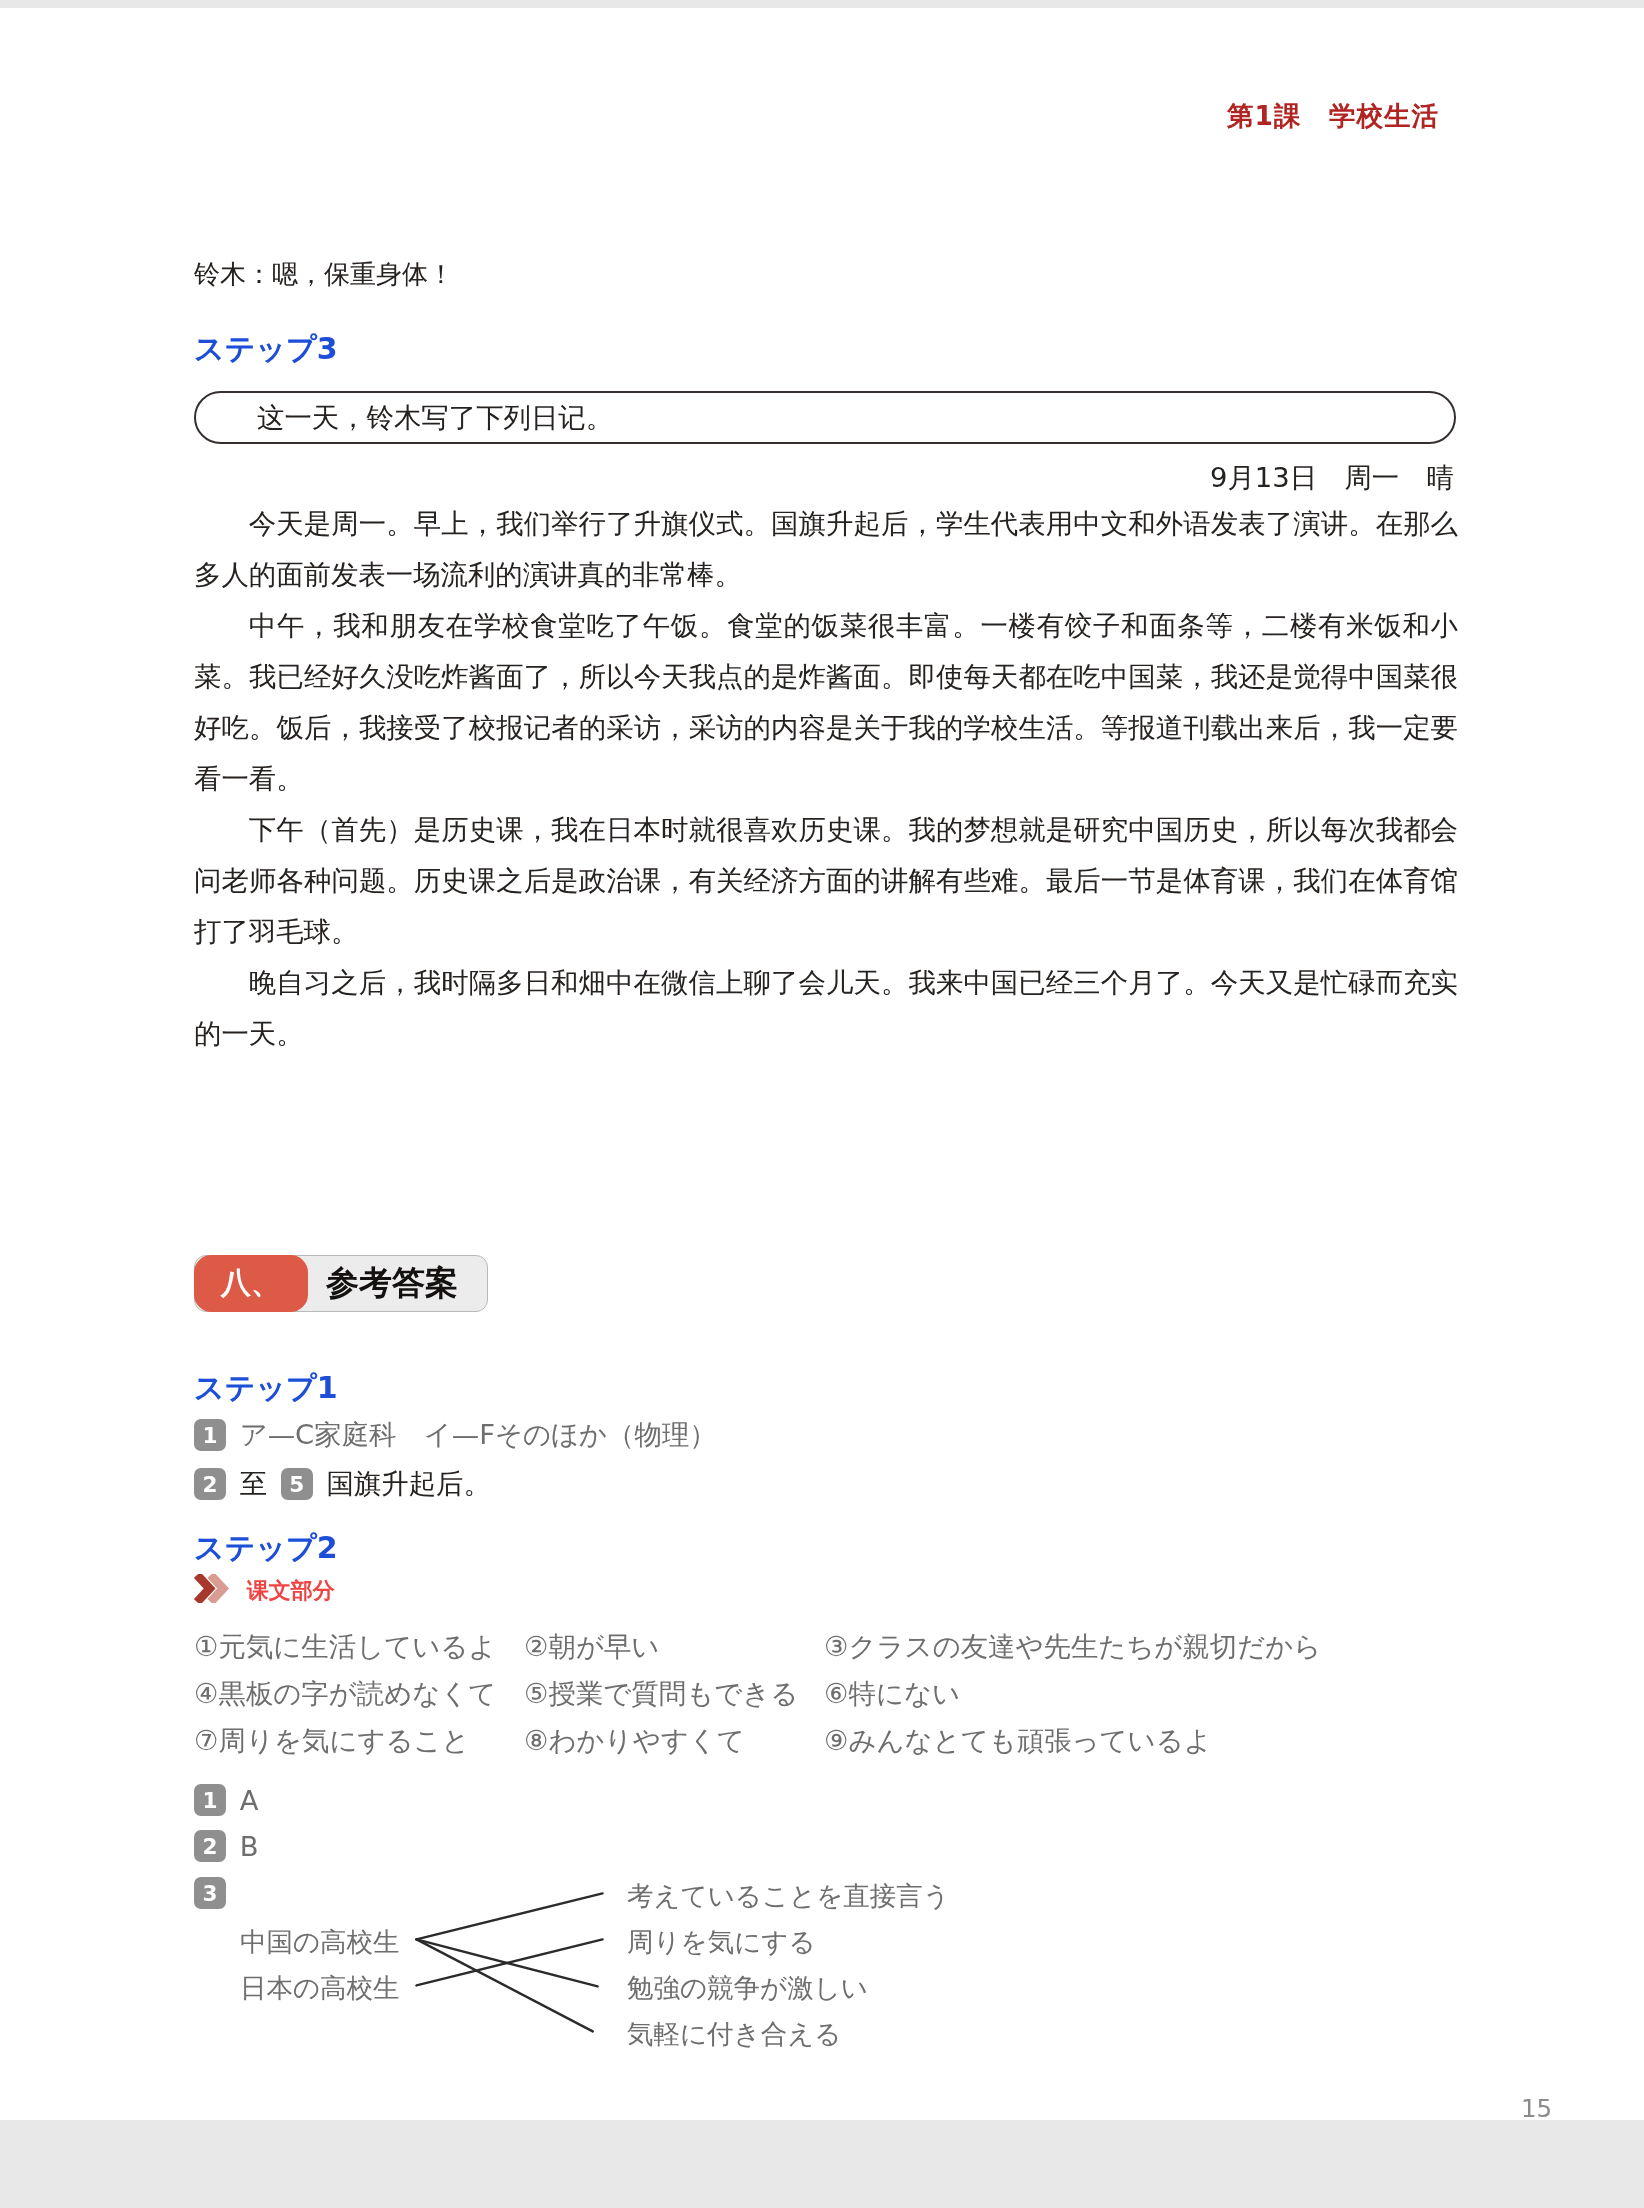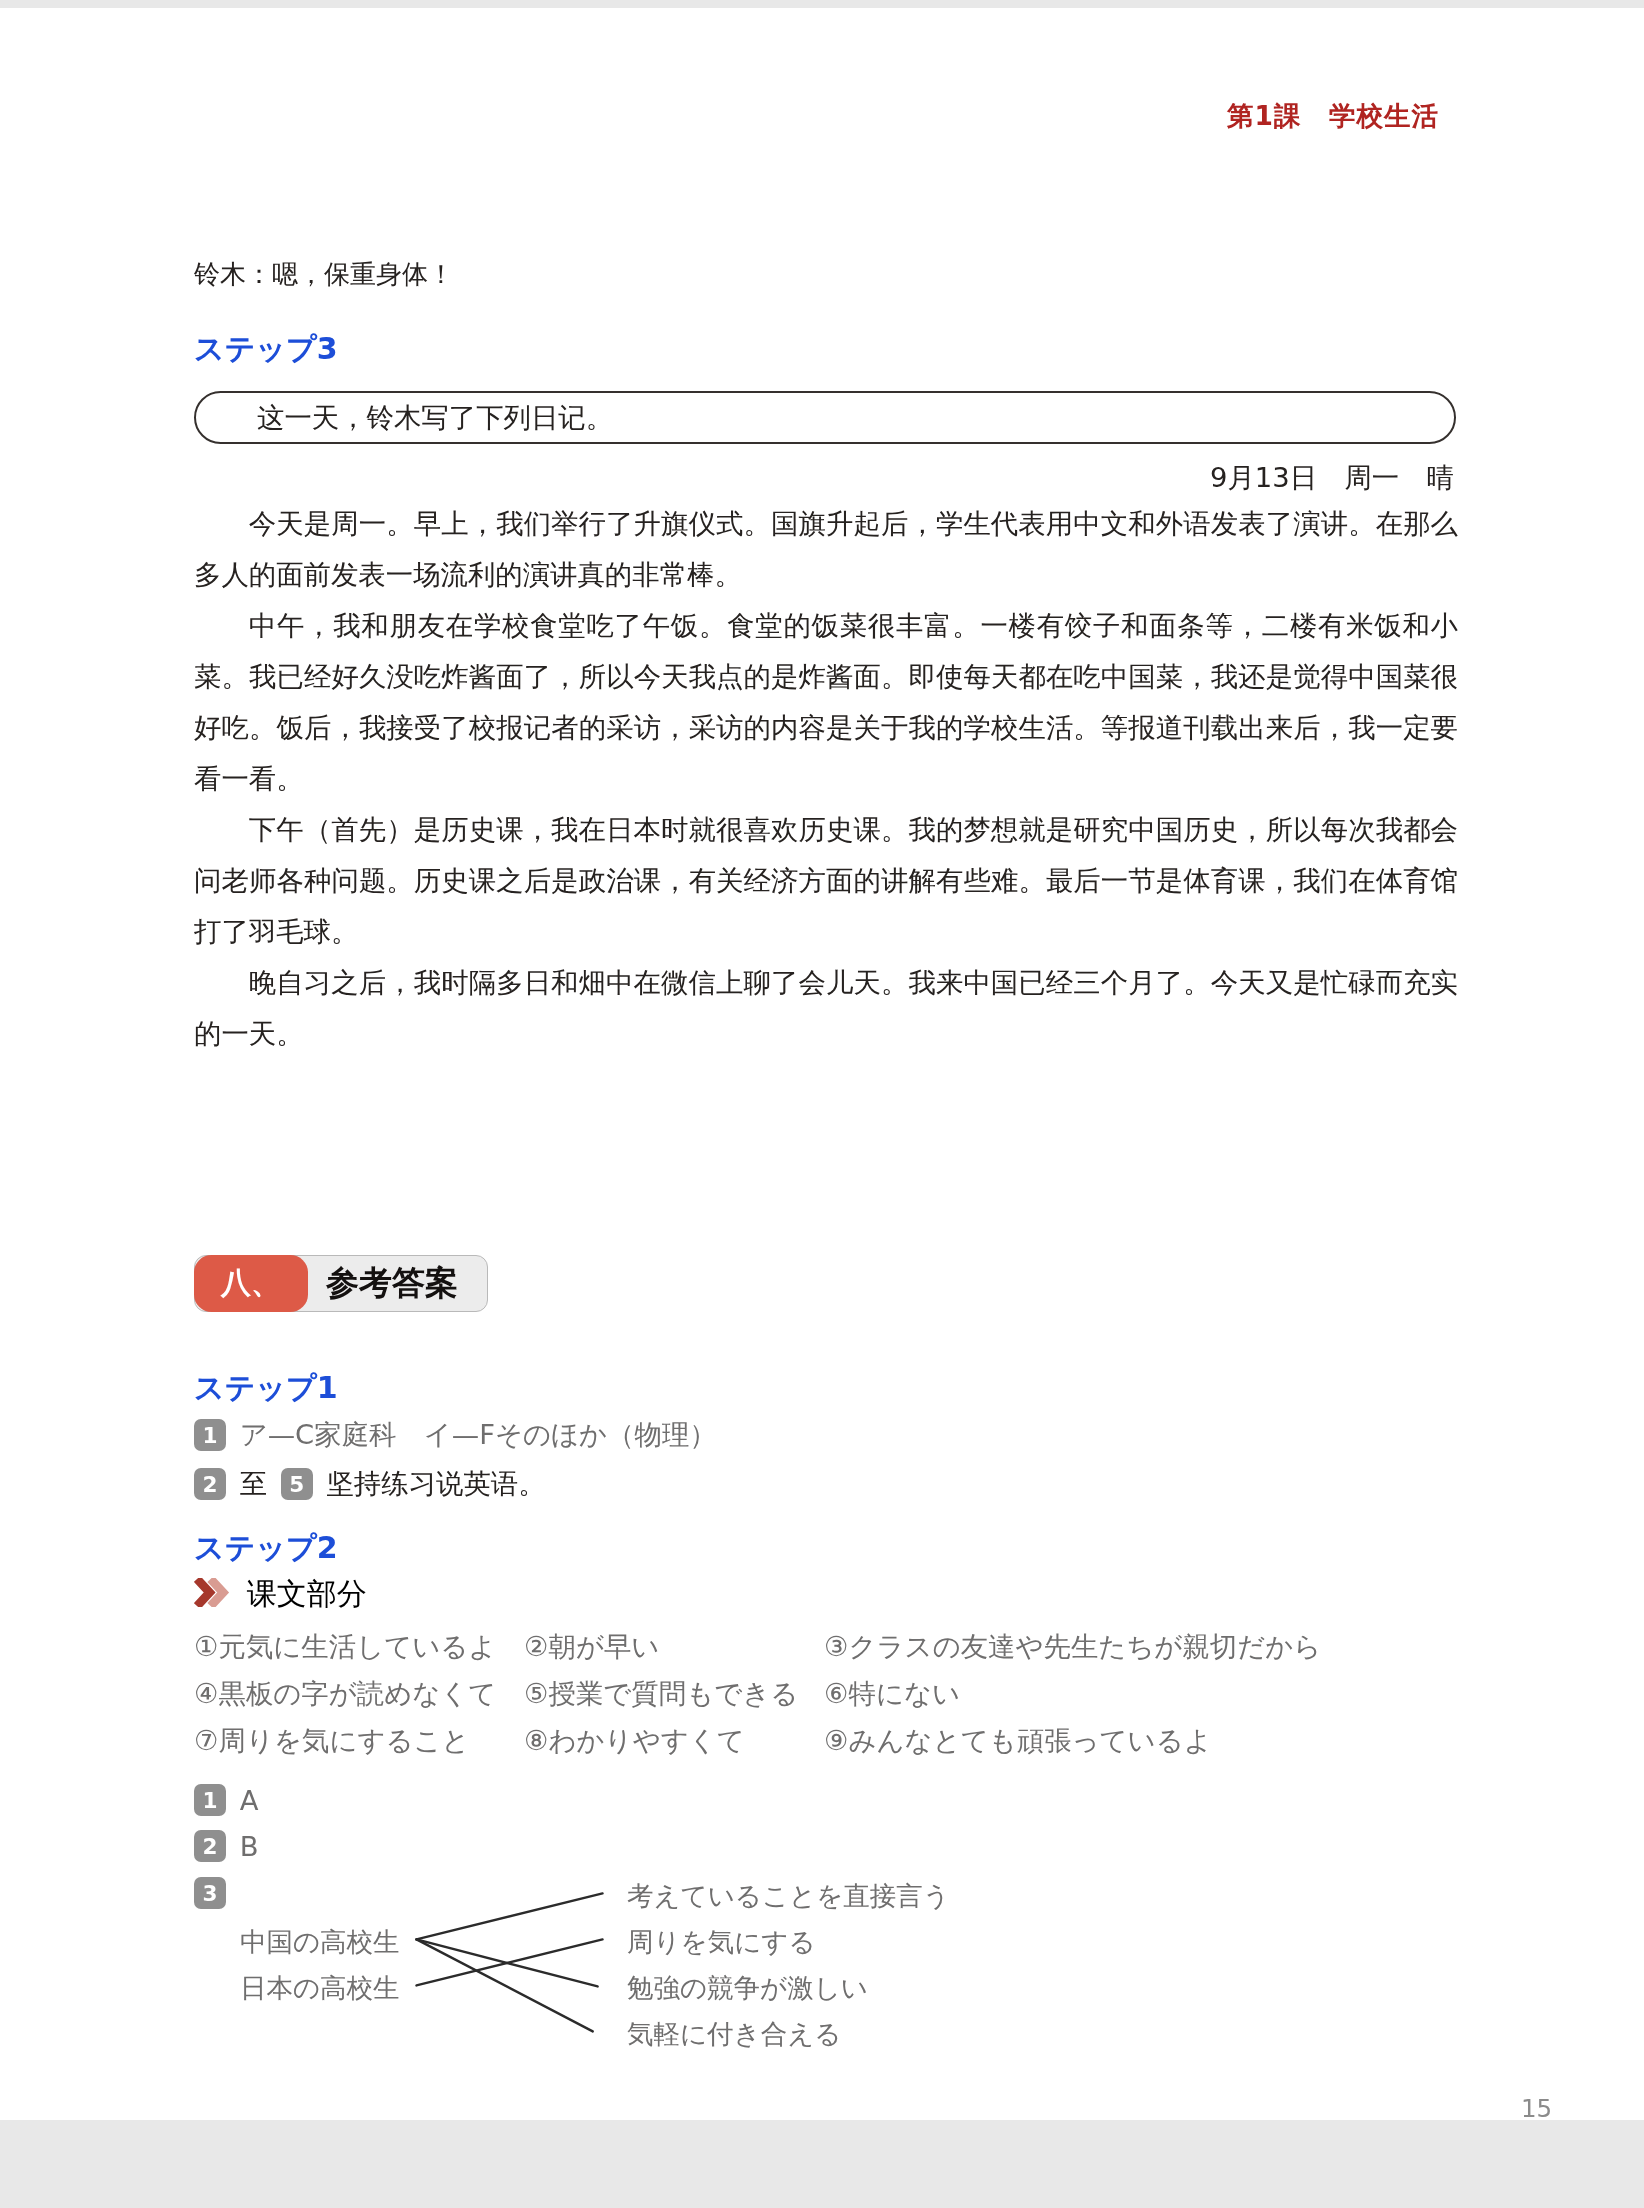--- a/index.html
+++ b/index.html
@@ -56,21 +56,21 @@
   .answer-row{
     left:194px;display:flex;align-items:center;gap:13.7px;
     font-size:27.4px;white-space:nowrap;
   }
   .row-a1{top:1409px;}
   .row-a2{top:1458px;}
   .step2-title{top:1520px;}
   .subsection{
     top:1566px;left:194px;display:flex;align-items:center;gap:13.7px;
   }
-  .subsection-label{font-size:30px;font-weight:400;color:#000000;}
+  .subsection-label{font-size:22px;font-weight:700;color:#ef4444;}
   .gray-text{color:#6f6e6e;}
   .black-text{color:#262220;}
   .nbadge{
     display:inline-flex;flex:none;
     width:32px;height:32px;border-radius:6.9px;background:#8f8f8f;
     color:#fff;font-size:21.6px;font-weight:700;
     align-items:center;justify-content:center;
   }
   .grid-item{font-size:27.4px;color:#6f6e6e;white-space:nowrap;}
   .r1{top:1621px;} .r2{top:1668px;} .r3{top:1715px;}
@@ -121,21 +121,21 @@
 
   <div class="abs answer-row row-a1">
     <span class="nbadge">1</span>
     <span class="gray-text">ア—C家庭科　イ—Fそのほか（物理）</span>
   </div>
 
   <div class="abs answer-row row-a2">
     <span class="nbadge">2</span>
     <span class="black-text">至</span>
     <span class="nbadge">5</span>
-    <span class="black-text">坚持练习说英语。</span>
+    <span class="black-text">国旗升起后。</span>
   </div>
 
   <div class="abs step-title step2-title">ステップ2</div>
 
   <div class="abs subsection">
     <span>
       <svg width="39" height="29" viewBox="0 0 40 30" aria-hidden="true">
         <path d="M3 1 L16 15 L3 29" fill="none" stroke="#a6382c" stroke-width="9"></path>
         <path d="M17 1 L30 15 L17 29" fill="none" stroke="#d99c92" stroke-width="9"></path>
       </svg>

